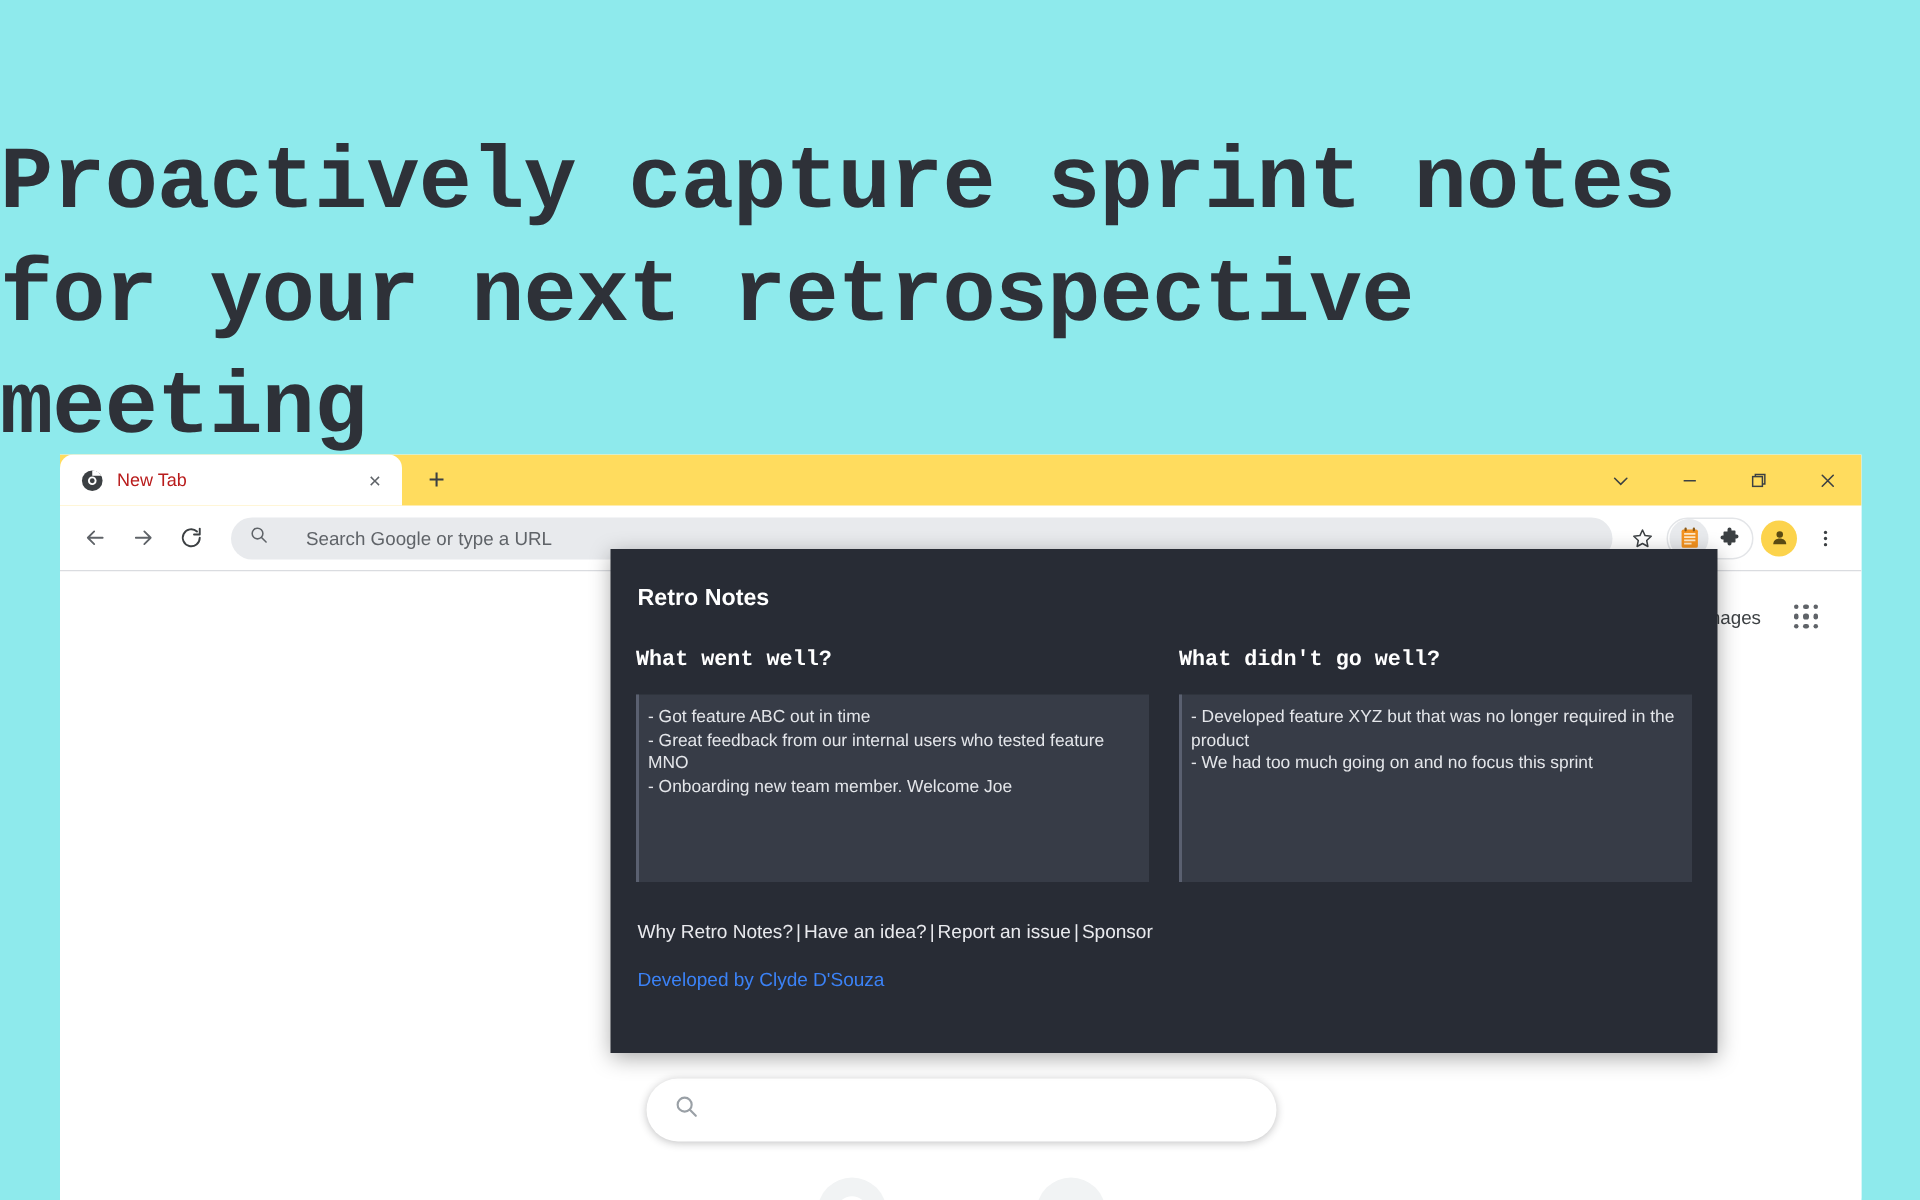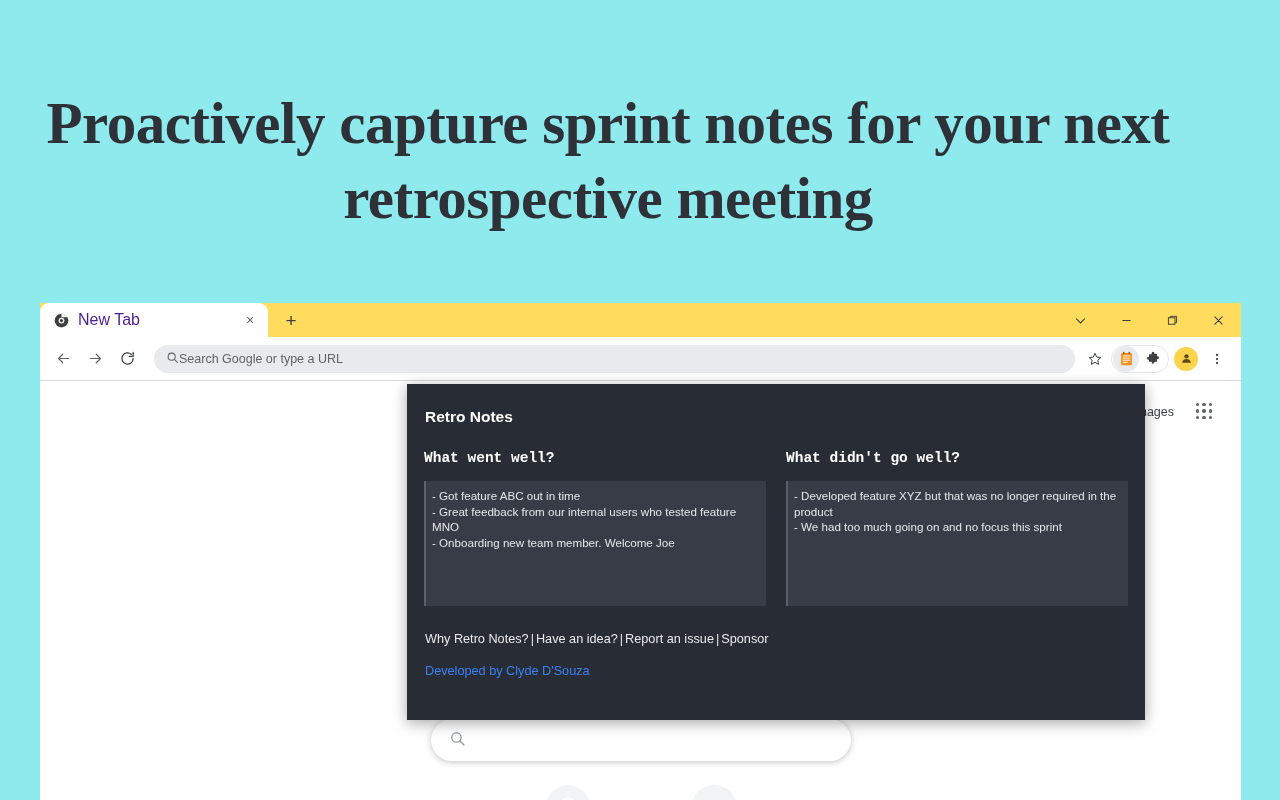--- a/index.html
+++ b/index.html
@@ -7,27 +7,27 @@
     width:1280px; height:800px;
     overflow:hidden;
     font-family:"Liberation Sans", sans-serif;
   }
   body { background:#8eeaec; position:relative; }
 
   
   .headline {
     position:absolute;
     top:86px; left:0; width:1216px;
-    text-align:center;
+    text-align:left;
     font-size:59px;
     font-weight:bold;
     line-height:1.27;
     letter-spacing:-0.5px;
     color:#2e3138;
-    font-family:Liberation Serif, serif;
+    font-family:Liberation Mono, monospace;
   }
 
   
   .browser {
     position:absolute;
     left:40px; top:303px;
     width:1201px; height:497px;
     background:#ffffff;
     overflow:hidden;
   }
@@ -44,21 +44,21 @@
     position:relative;
     width:228px; height:34px;
     background:#ffffff;
     border-radius:9px 9px 0 0;
     display:flex; align-items:center;
     padding:0 10px 0 14px;
     gap:9px;
   }
   .tab-favicon { width:15px; height:15px; flex:0 0 15px; position:relative; }
   .tab-title {
-    font-size:16px; color:#4c1d95;
+    font-size:12px; color:#b91c1c;
     flex:1; white-space:nowrap; overflow:hidden;
     font-family:"Liberation Sans", sans-serif;
   }
   .tab-close {
     width:16px; height:16px;
     display:flex; align-items:center; justify-content:center;
     font-size:14px; color:#5f6368; line-height:1;
   }
   .newtab-btn {
     width:30px; height:30px; margin-left:8px; margin-bottom:2px;
@@ -86,21 +86,21 @@
   }
   .navbtn {
     width:30px; height:30px; flex:0 0 30px;
     display:flex; align-items:center; justify-content:center;
     color:#5f6368;
   }
   .omnibox {
     flex:1; height:28px; margin-left:10px; margin-right:4px;
     background:#e8eaed; border-radius:14px;
     display:flex; align-items:center;
-    padding:0 12px; gap:0;
+    padding:0 12px; gap:25px;
   }
   .omnibox-text {
     font-size:12.5px; color:#5f6368;
     font-family:"Liberation Sans", sans-serif;
   }
   .tb-icon {
     width:28px; height:28px; flex:0 0 28px;
     display:flex; align-items:center; justify-content:center;
     color:#5f6368;
   }
@@ -160,21 +160,21 @@
   .shortcut { width:90px; text-align:center; }
   .shortcut-circle {
     width:46px; height:46px; margin:0 auto 7px;
     border-radius:50%; background:#f1f3f4;
     display:flex; align-items:center; justify-content:center;
   }
 
   
   .popup {
     position:absolute;
-    left:407px; top:384px;
+    left:407px; top:366px;
     width:738px; height:336px;
     background:#282c35;
     padding:24px 17px 0 17px;
     box-shadow:0 3px 14px rgba(0,0,0,.35);
     z-index:50;
   }
   .popup-title {
     color:#ffffff; font-size:15.5px; font-weight:bold;
     margin-bottom:24px; padding-left:1px;
     font-family:"Liberation Sans", sans-serif;

